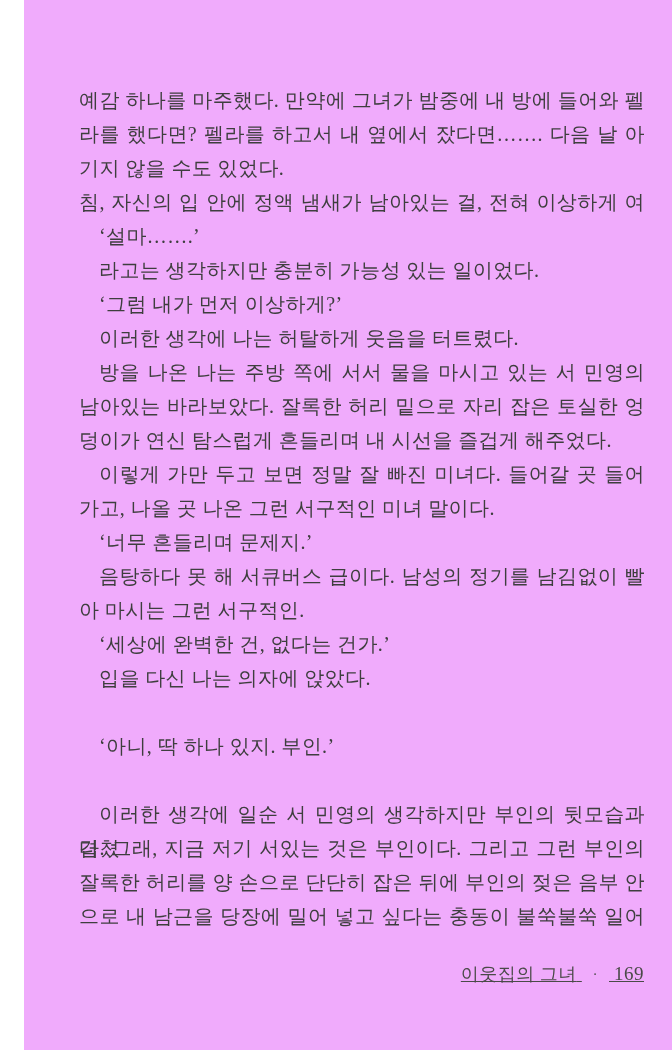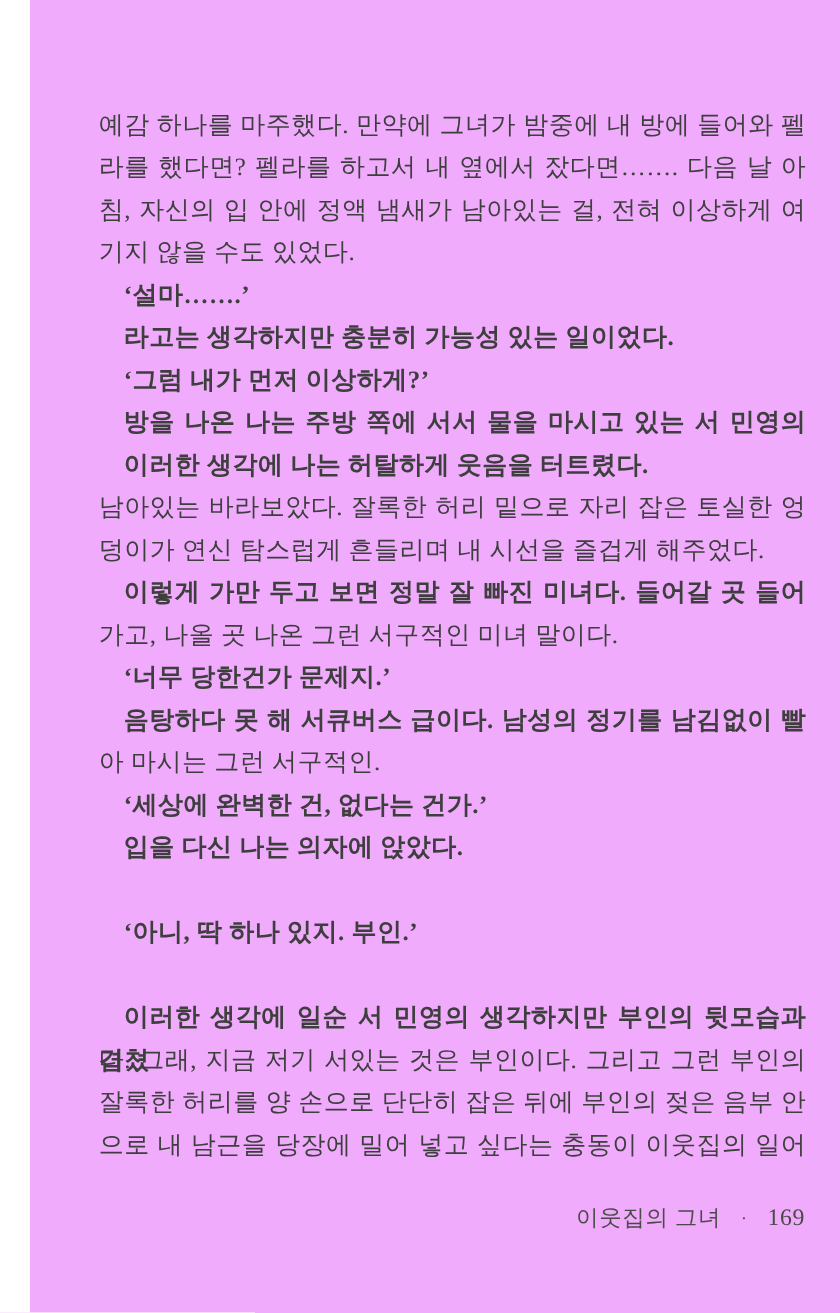--- a/index.html
+++ b/index.html
@@ -29,73 +29,73 @@
     height: 34px;
     text-align: left;
     white-space: normal;
   }
   .line.justify {
     text-align: justify;
     text-align-last: justify;
   }
   .line.indent {
     text-indent: 20px;
-    font-weight: bold;
   }
   .line.blank {
     height: 34px;
   }
   .footer {
     position: absolute;
     right: 52px;
     top: 962px;
     font-size: 18px;
     letter-spacing: 0.5px;
     color: #4a4a48;
     white-space: nowrap;
+    text-decoration: underline;
   }
   .footer .sep {
     display: inline-block;
     margin: 0 11px;
     font-size: 14px;
     vertical-align: 1px;
   }
   .footer .pagenum {
     font-size: 19px;
   }
 </style>
 </head>
 <body>
 
 <div class="page" style="background: #f0abfc; color: rgb(62, 62, 62); margin-left: 24px;">
   <div class="body-text" id="body-lines">
       <div class="line justify">예감 하나를 마주했다. 만약에 그녀가 밤중에 내 방에 들어와 펠</div>
       <div class="line justify">라를 했다면? 펠라를 하고서 내 옆에서 잤다면……. 다음 날 아</div>
+      <div class="line">기지 않을 수도 있었다.</div>
       <div class="line justify">침, 자신의 입 안에 정액 냄새가 남아있는 걸, 전혀 이상하게 여</div>
-      <div class="line">기지 않을 수도 있었다.</div>
       <div class="line indent">‘설마…….’</div>
       <div class="line indent">라고는 생각하지만 충분히 가능성 있는 일이었다.</div>
       <div class="line indent">‘그럼 내가 먼저 이상하게?’</div>
+      <div class="line indent">이러한 생각에 나는 허탈하게 웃음을 터트렸다.</div>
       <div class="line indent justify">방을 나온 나는 주방 쪽에 서서 물을 마시고 있는 서 민영의</div>
-      <div class="line indent">이러한 생각에 나는 허탈하게 웃음을 터트렸다.</div>
       <div class="line justify">남아있는 바라보았다. 잘록한 허리 밑으로 자리 잡은 토실한 엉</div>
       <div class="line">덩이가 연신 탐스럽게 흔들리며 내 시선을 즐겁게 해주었다.</div>
       <div class="line indent justify">이렇게 가만 두고 보면 정말 잘 빠진 미녀다. 들어갈 곳 들어</div>
       <div class="line">가고, 나올 곳 나온 그런 서구적인 미녀 말이다.</div>
-      <div class="line indent">‘너무 당한건가 문제지.’</div>
+      <div class="line indent">‘너무 흔들리며 문제지.’</div>
       <div class="line indent justify">음탕하다 못 해 서큐버스 급이다. 남성의 정기를 남김없이 빨</div>
       <div class="line">아 마시는 그런 서구적인.</div>
       <div class="line indent">‘세상에 완벽한 건, 없다는 건가.’</div>
       <div class="line indent">입을 다신 나는 의자에 앉았다.</div>
       <div class="line blank"></div>
       <div class="line indent">‘아니, 딱 하나 있지. 부인.’</div>
       <div class="line blank"></div>
       <div class="line indent justify">이러한 생각에 일순 서 민영의 생각하지만 부인의 뒷모습과 겹쳤</div>
       <div class="line justify">다. 그래, 지금 저기 서있는 것은 부인이다. 그리고 그런 부인의</div>
       <div class="line justify">잘록한 허리를 양 손으로 단단히 잡은 뒤에 부인의 젖은 음부 안</div>
-      <div class="line justify">으로 내 남근을 당장에 밀어 넣고 싶다는 충동이 이웃집의 일어</div>
+      <div class="line justify">으로 내 남근을 당장에 밀어 넣고 싶다는 충동이 불쑥불쑥 일어</div>
     </div>
   <div class="footer">
     <span>이웃집의 그녀</span>
     <span class="sep">·</span>
     <span class="pagenum">169</span>
   </div>
 </div>
 
 </body></html>

